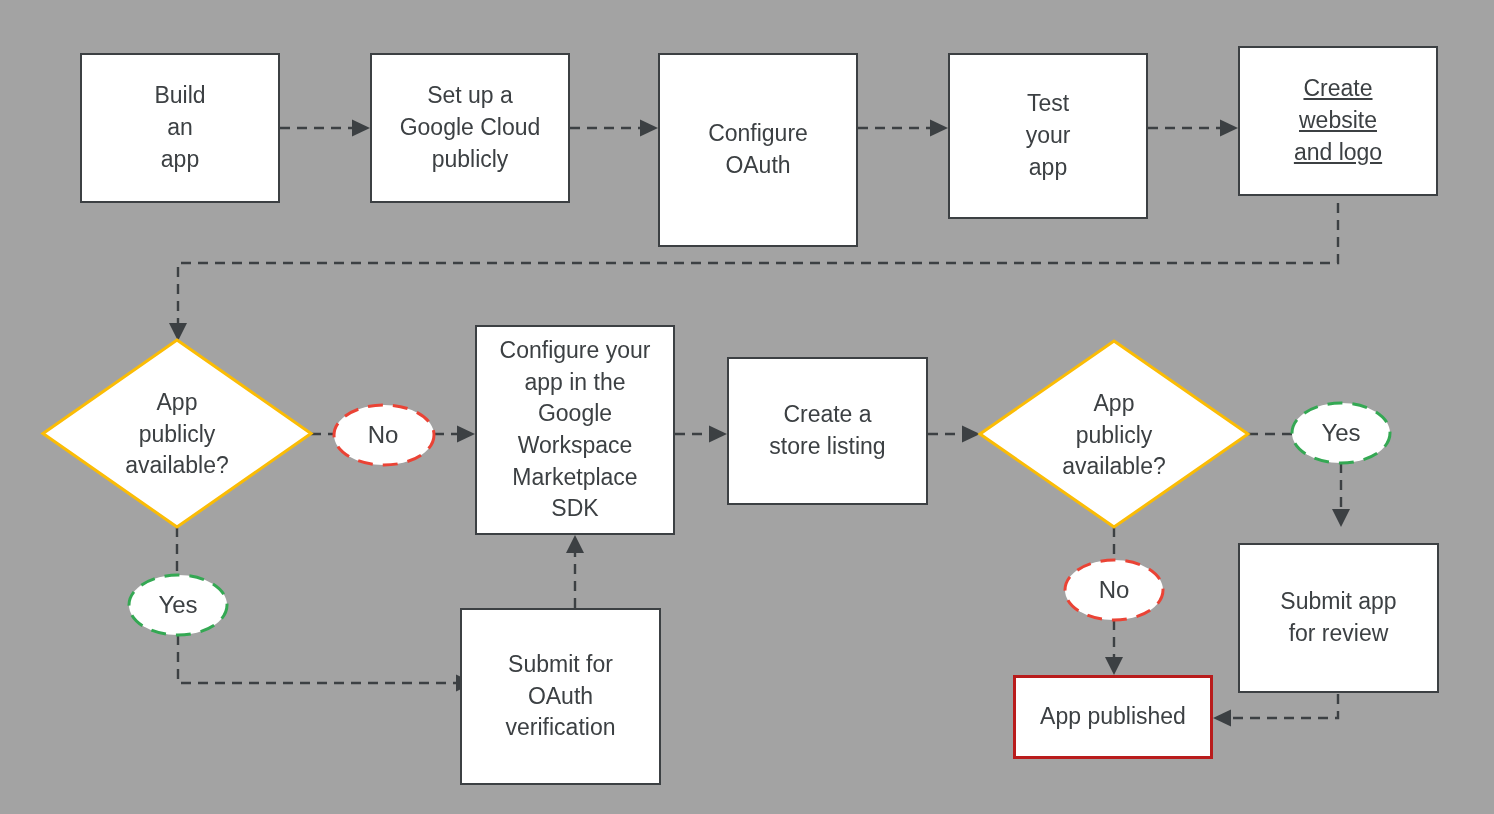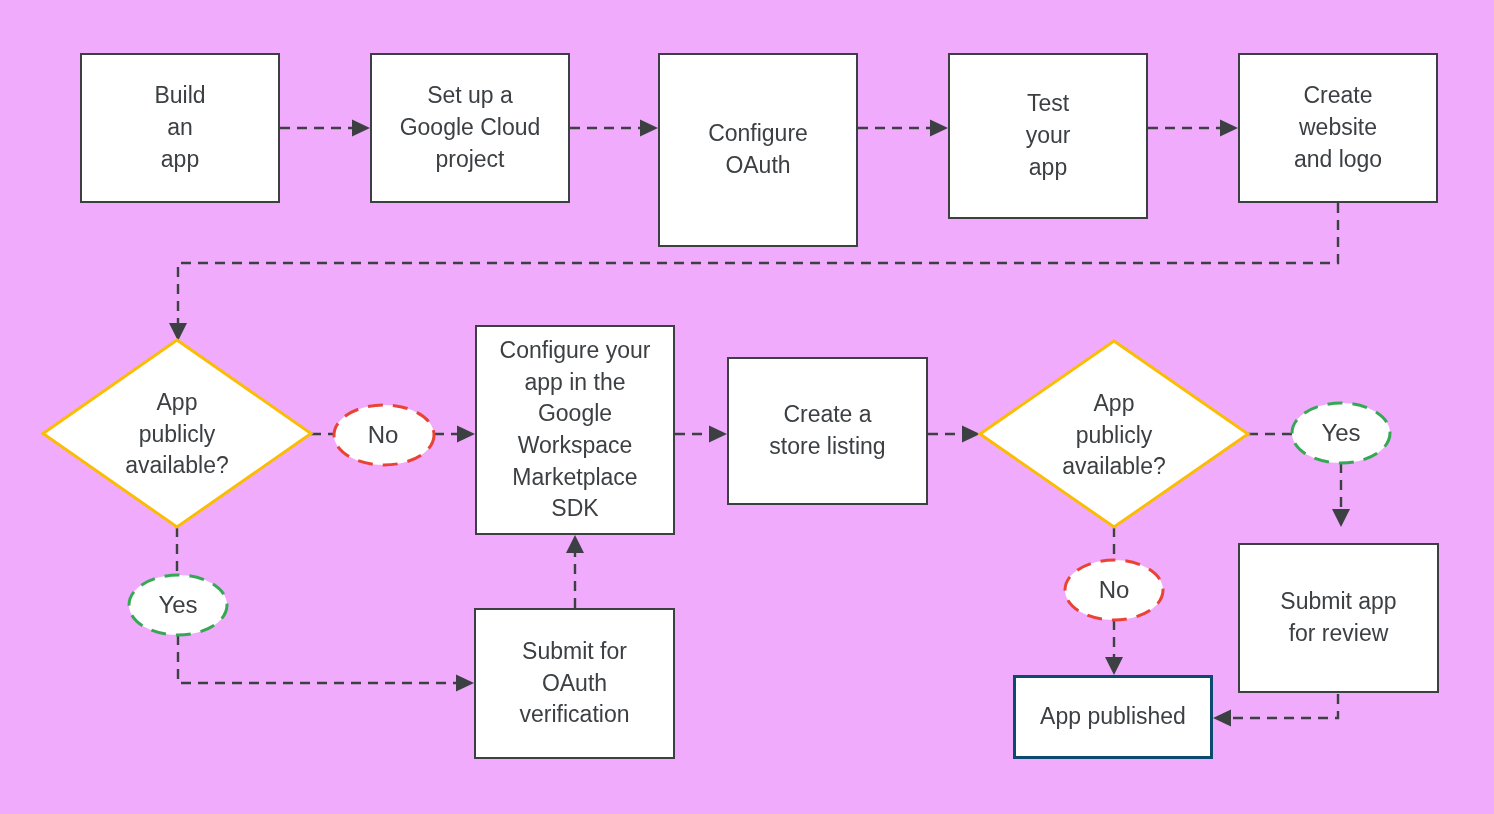--- a/index.html
+++ b/index.html
@@ -1,21 +1,21 @@
 <!DOCTYPE html>
 <html><head>
 <meta charset="utf-8">
 <style>
   html, body { margin: 0; padding: 0; background: #ffffff; }
   body { font-family: "Liberation Sans", sans-serif; }
   .stage {
     position: relative;
     width: 1494px;
     height: 814px;
-    background: #f0abfc;
+    background: #a3a3a3;
     overflow: hidden;
   }
   svg.wires { position: absolute; left: 0; top: 0; }
   .wire { fill: none; stroke: #3c4043; stroke-width: 2.4; stroke-dasharray: 10 7; }
   .arrowhead { fill: #3c4043; stroke: none; }
   .diamond { fill: #ffffff; stroke: #FBBC04; stroke-width: 3; stroke-linejoin: miter; }
   .pill-shape { fill: #ffffff; stroke-width: 3; stroke-dasharray: 15 10; }
   .pill-shape.no { stroke: #EA4335; }
   .pill-shape.yes { stroke: #34A853; }
 
@@ -26,21 +26,21 @@
     background: #ffffff;
     display: flex;
     align-items: center;
     justify-content: center;
     text-align: center;
     color: #3c4043;
     font-size: 23px;
     line-height: 1.38;
     white-space: pre-line;
   }
-  .node.published { border: 3px solid #0c4a6e; }
+  .node.published { border: 3px solid #b91c1c; }
 
   .diamond-label {
     position: absolute;
     width: 200px;
     text-align: center;
     color: #3c4043;
     font-size: 23px;
     line-height: 1.38;
     white-space: pre-line;
   }
@@ -52,27 +52,27 @@
     text-align: center;
     color: #3c4043;
     font-size: 24px;
   }
 
   
   #n-build      { left: 80px;   top: 53px;  width: 200px; height: 150px; }
   #n-gcp        { left: 370px;  top: 53px;  width: 200px; height: 150px; }
   #n-oauth-cfg  { left: 658px;  top: 53px;  width: 200px; height: 194px; }
   #n-test       { left: 948px;  top: 53px;  width: 200px; height: 166px; }
-  #n-website    { left: 1238px; top: 53px;  width: 200px; height: 150px; }
+  #n-website    { left: 1238px; top: 46px;  width: 200px; height: 150px; text-decoration: underline; }
   
   #n-mpsdk      { left: 475px;  top: 325px; width: 200px; height: 210px; }
   #n-store      { left: 727px;  top: 357px; width: 201px; height: 148px; }
   #n-review     { left: 1238px; top: 527px; width: 201px; height: 150px; margin-top: 16px; }
   #n-published  { left: 1013px; top: 675px; width: 200px; height: 84px; }
-  #n-oauth-sub  { left: 474px;  top: 608px; width: 201px; height: 151px; }
+  #n-oauth-sub  { left: 460px;  top: 608px; width: 201px; height: 177px; }
 
   
   #d1-label { left: 77px;   top: 387px; }
   #d2-label { left: 1014px; top: 388px; }
 
   
   #pl-no1  { left: 334px;  top: 405px; }
   #pl-yes1 { left: 129px;  top: 575px; }
   #pl-yes2 { left: 1292px; top: 403px; }
   #pl-no2  { left: 1065px; top: 560px; }
@@ -123,21 +123,21 @@
     <ellipse class="pill-shape yes" cx="178" cy="605" rx="49" ry="30"></ellipse>
     <ellipse class="pill-shape yes" cx="1341" cy="433" rx="49" ry="30"></ellipse>
     <ellipse class="pill-shape no" cx="1114" cy="590" rx="49" ry="30"></ellipse>
   </svg>
 
   <div class="node" id="n-build">Build
 an
 app</div>
   <div class="node" id="n-gcp">Set up a
 Google Cloud
-project</div>
+publicly</div>
   <div class="node" id="n-oauth-cfg">Configure
 OAuth</div>
   <div class="node" id="n-test">Test
 your
 app</div>
   <div class="node" id="n-website">Create
 website
 and logo</div>
   <div class="node" id="n-mpsdk">Configure your
 app in the

